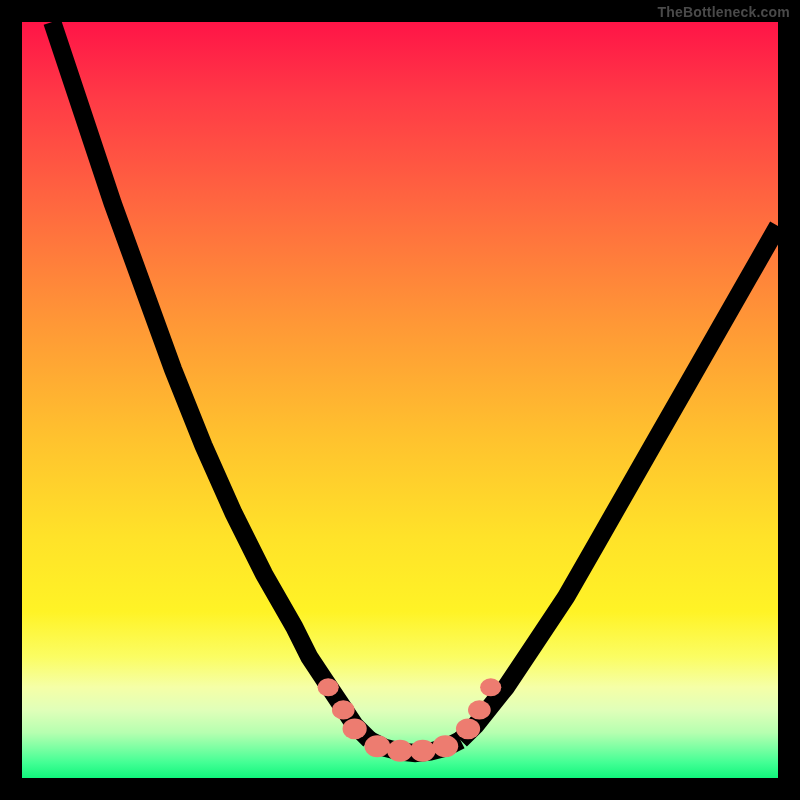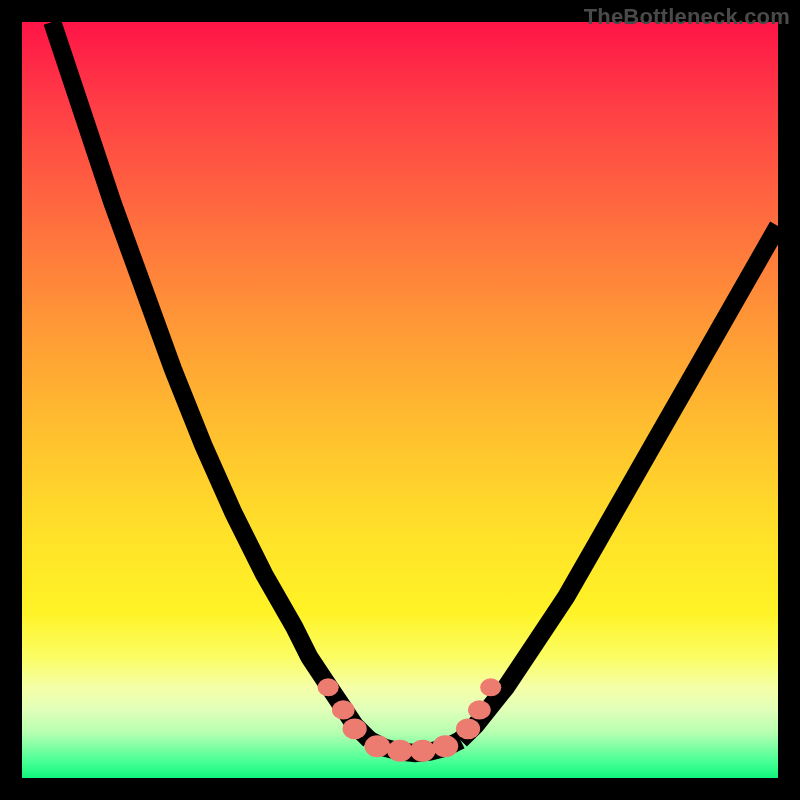--- a/index.html
+++ b/index.html
@@ -38,21 +38,21 @@
       #7dffa3 96%,
       #42ff94 98%,
       #11f57c 100%
     );
   }
   .watermark {
     position: absolute;
     top: 4px;
     right: 10px;
     color: #4a4a4a;
-    font-size: 22px;
+    font-size: 14px;
     font-weight: 600;
     letter-spacing: 0.2px;
     user-select: none;
   }
   svg.curve {
     position: absolute;
     top: 0; left: 0;
     width: 756px;
     height: 756px;
   }

